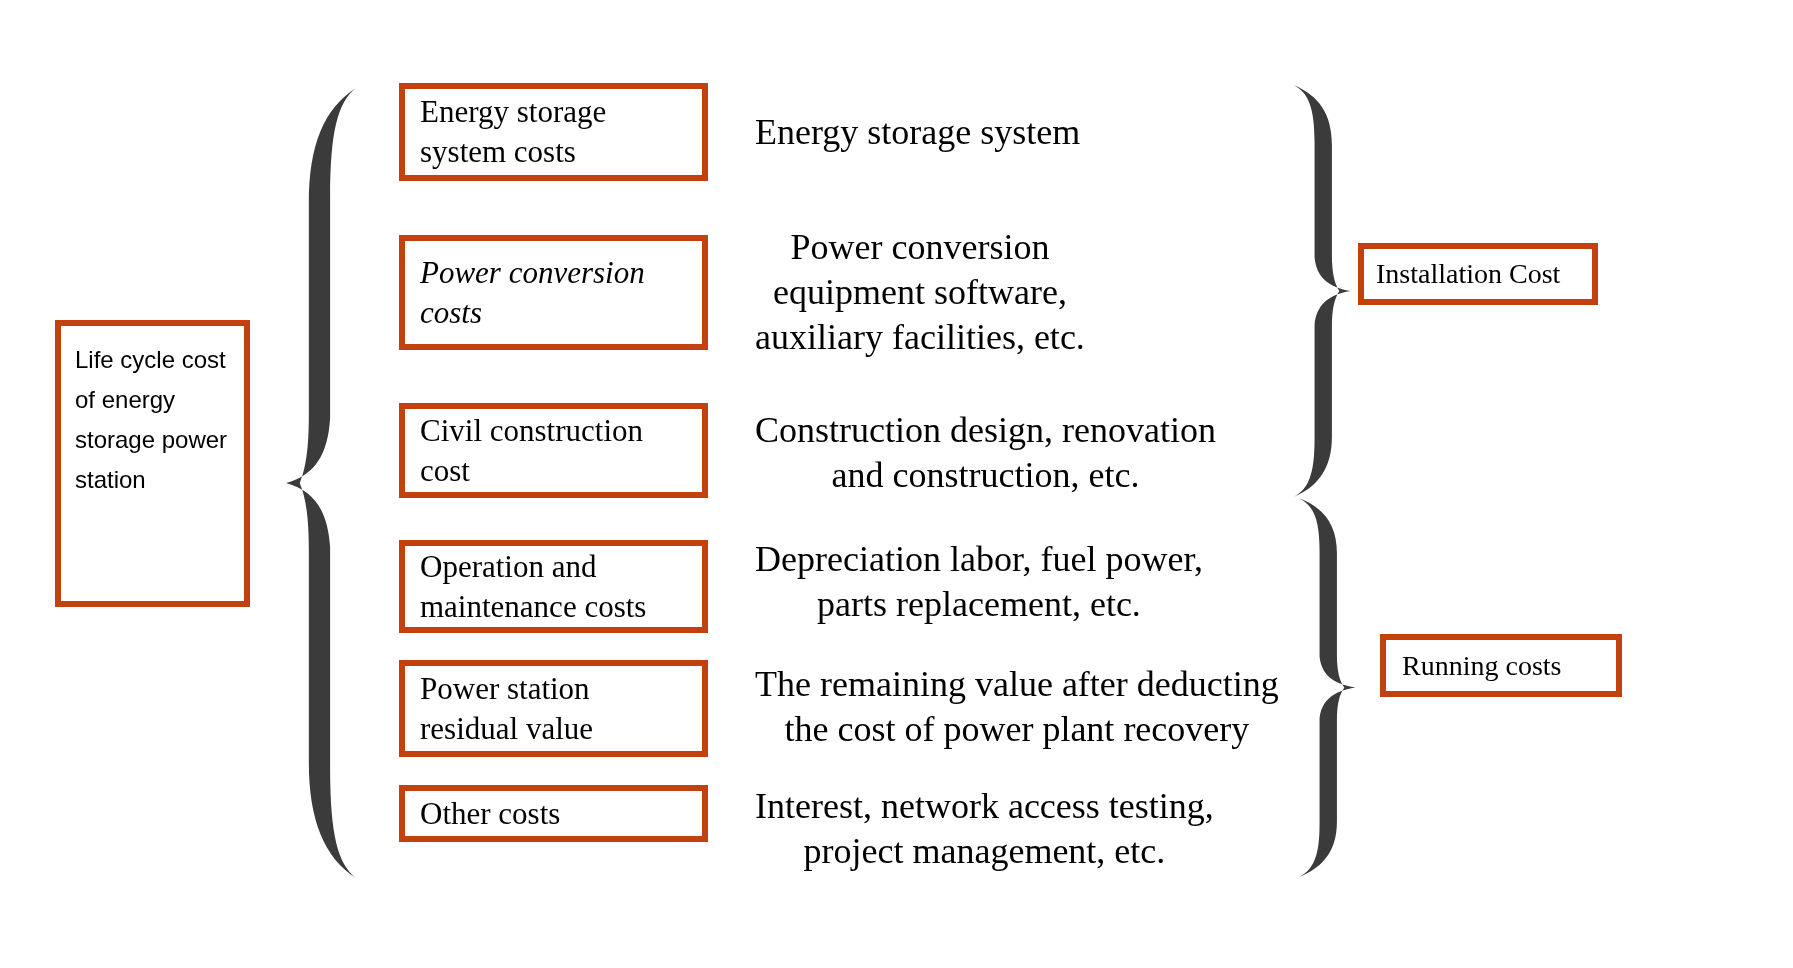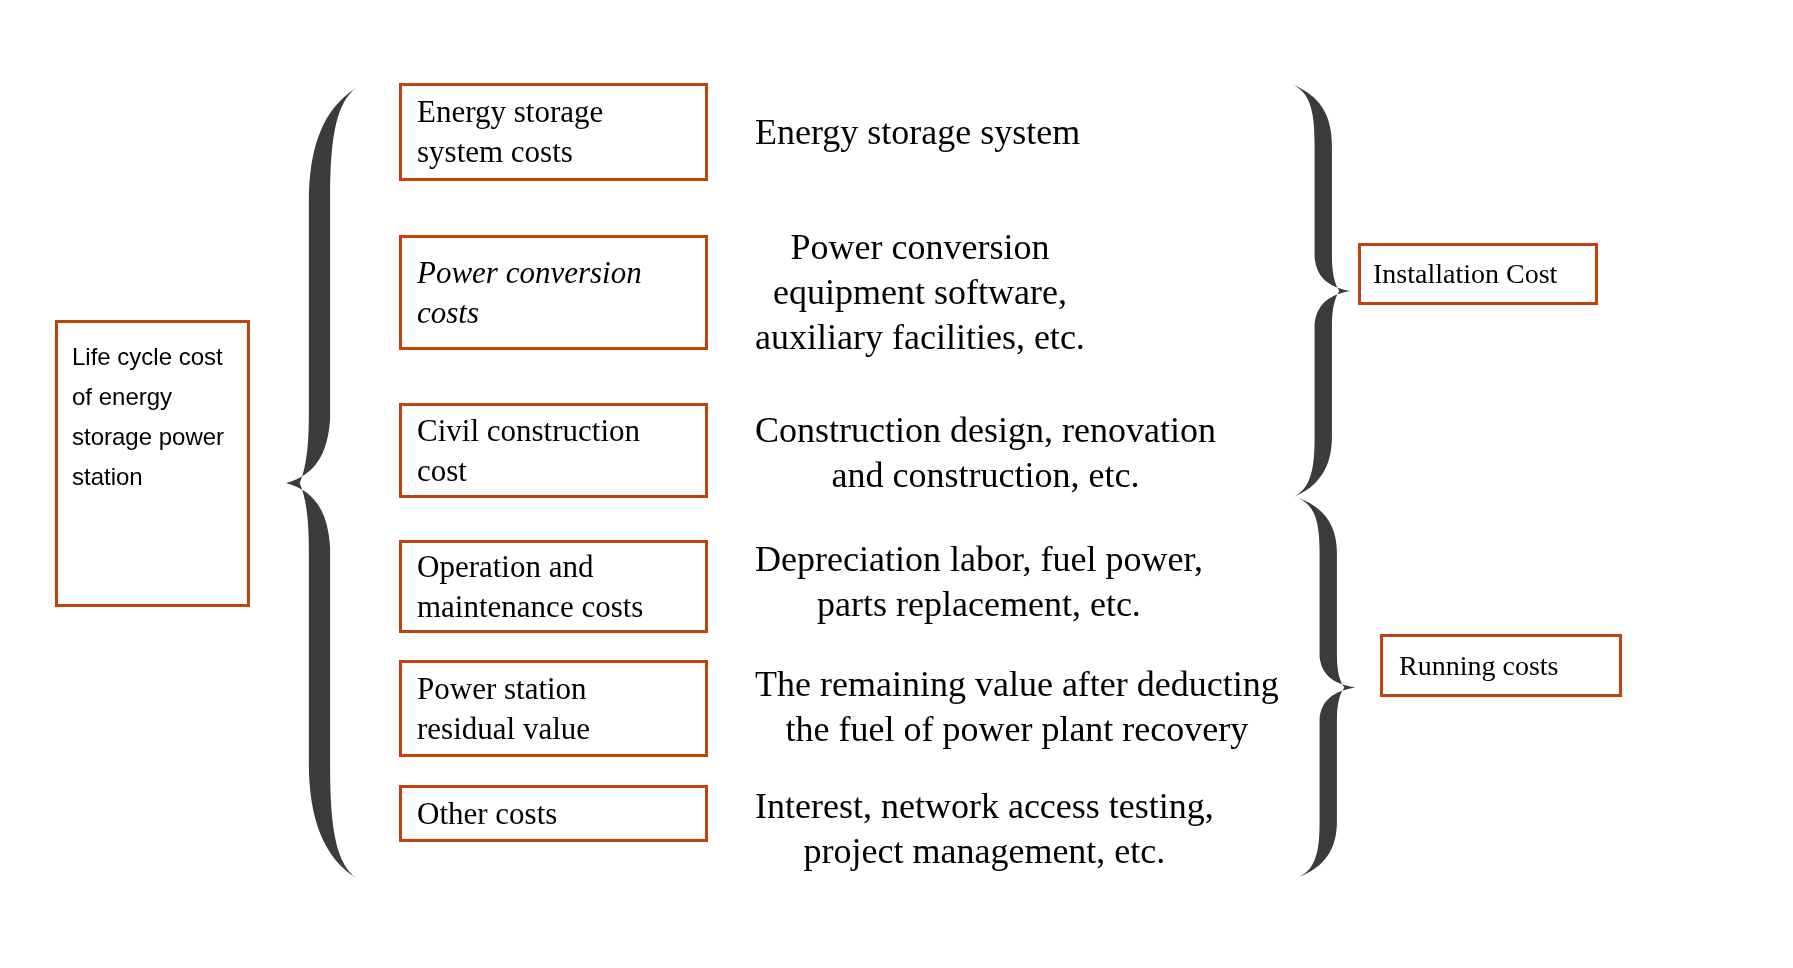--- a/index.html
+++ b/index.html
@@ -1,18 +1,18 @@
 <!DOCTYPE html>
 <html><head>
 <meta charset="utf-8">
 <style>
   html,body{margin:0;padding:0;background:#fff;}
   #canvas{position:relative;width:1793px;height:968px;background:#ffffff;overflow:hidden;
           font-family:"Liberation Serif", serif;color:#000;}
-  .node{position:absolute;box-sizing:border-box;border:3px solid #c2410c;background:#fff;
+  .node{position:absolute;box-sizing:border-box;border:6px solid #c2410c;background:#fff;
         display:flex;align-items:center;}
   .node .lbl{font-size:31px;line-height:40px;}
   .rowbox{left:399px;width:309px;padding:0 40px 0 15px;}
   .rowbox .lbl{width:100%;}
   .rootbox{left:55px;top:320px;width:195px;height:287px;align-items:flex-start;
            padding:14px 6px 0 14px;font-family:"Liberation Sans", sans-serif;}
   .rootbox .lbl{font-size:24px;line-height:40px;}
   .desc{position:absolute;left:755px;font-size:36px;line-height:45px;white-space:nowrap;text-align:center;}
   .groupbox{display:flex;align-items:center;}
   .groupbox .lbl{font-size:28px;line-height:36px;white-space:nowrap;}
@@ -67,21 +67,21 @@
   <div class="desc" style="top:408px;">
     <div>Construction design, renovation</div>
     <div>and construction, etc.</div>
   </div>
   <div class="desc" style="top:537px;">
     <div>Depreciation labor, fuel power,</div>
     <div>parts replacement, etc.</div>
   </div>
   <div class="desc" style="top:662px;">
     <div>The remaining value after deducting</div>
-    <div>the fuel of power plant recovery</div>
+    <div>the cost of power plant recovery</div>
   </div>
   <div class="desc" style="top:784px;">
     <div>Interest, network access testing,</div>
     <div>project management, etc.</div>
   </div>
 
   <div class="brace" style="left:1291px;top:85px;width:62px;height:412px;">
     <svg viewBox="0 0 100 1000" preserveAspectRatio="none" aria-hidden="true">
       <path d="M 4,0 C 28,18 38,55 38,140 L 38,418 C 41,464 58,490 96,500
                C 58,510 41,536 38,582 L 38,860 C 38,945 28,982 4,1000

